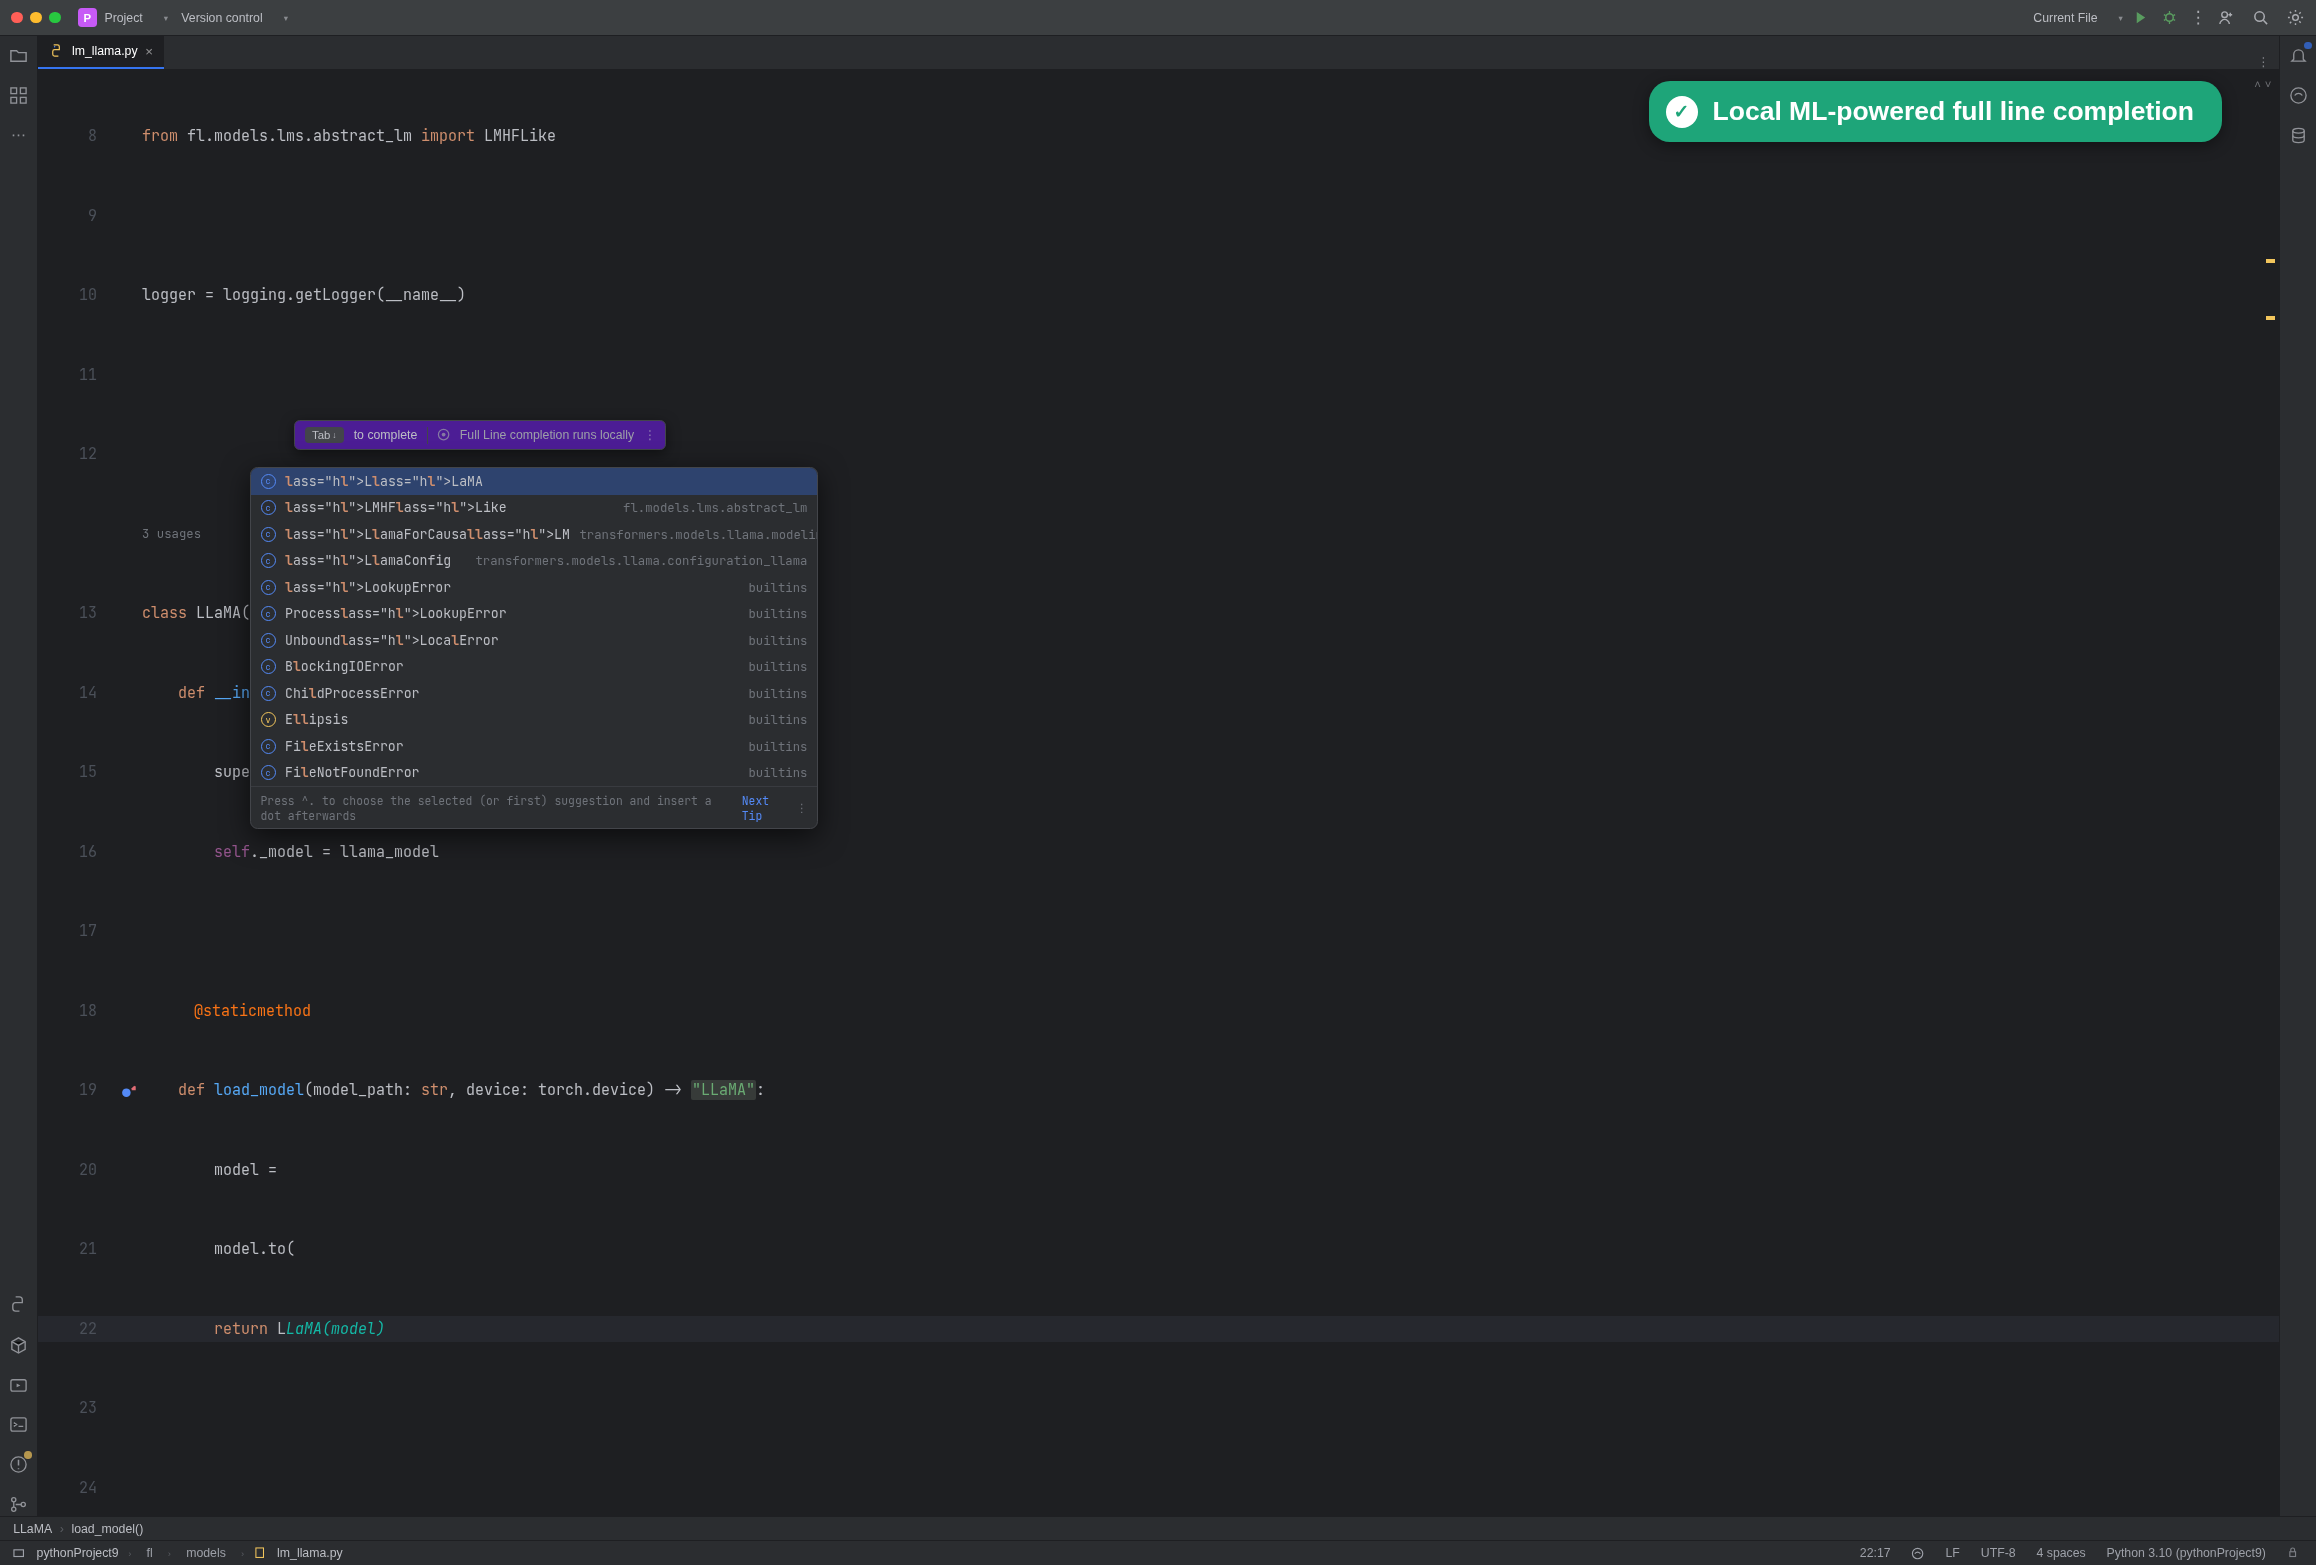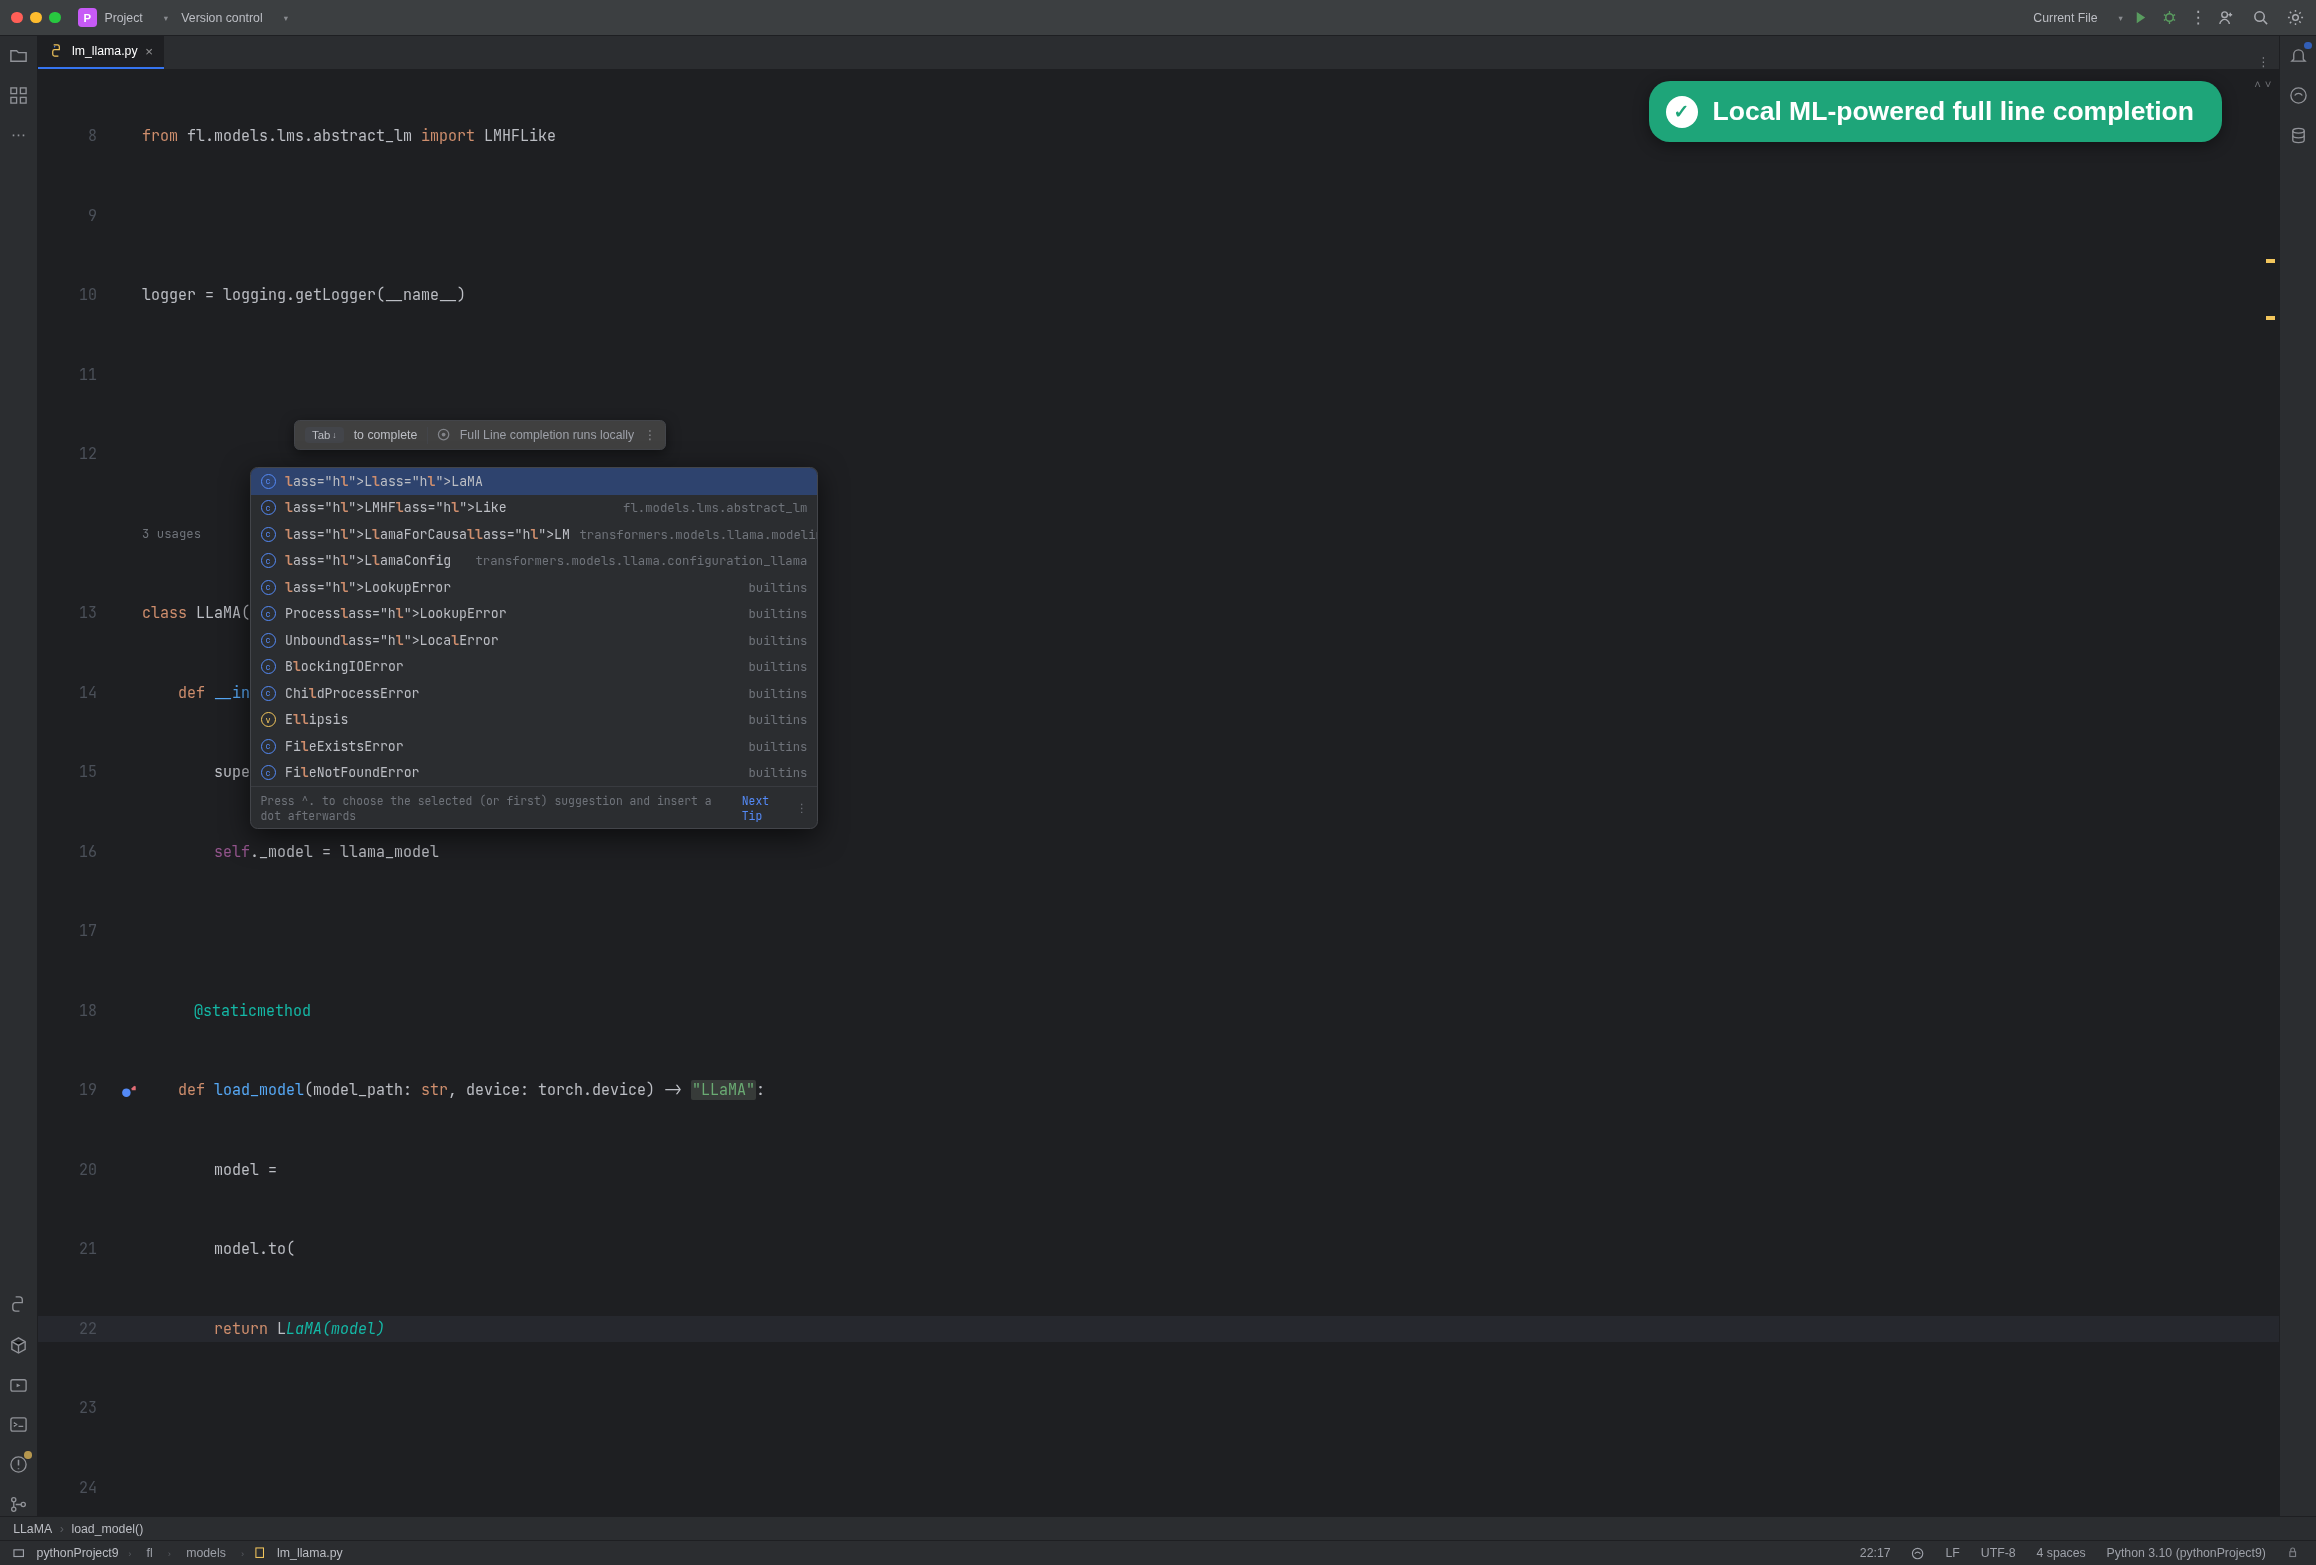--- a/index.html
+++ b/index.html
@@ -75,21 +75,21 @@
 .line { display:flex; height:26.5px; align-items:center; }
 .line.current { background:#26282e; }
 .ln {
   width: 76px; text-align: right; padding-right: 17px; color:#4b5059; user-select:none;
 }
 .glyph { width:28px; display:flex; align-items:center; justify-content:center; }
 .glyph svg { width:17px;height:17px; }
 .code { padding-left: 0; }
 .kw { color:#cf8e6d; }
 .fn { color:#56a8f5; }
-.dec { color:#14b8a6;padding-left:16px; }
+.dec { color:#f97316;padding-left:16px; }
 .str { color:#6aab73; }
 .self { color:#94558d; }
 .id { color:#bcbec4; }
 .hint { color:#14b8a6; font-style:italic; }
 .ref { background:#373b39; border-radius:1.9px; padding:0 0.9px; }
 .usages { color:#6f737a; font-size:12.3px; }
 .caret-line .code { position:relative; }
 
 .banner {
   position:absolute; top:11.4px; right:57px;
@@ -98,21 +98,21 @@
   padding:0 28px 0 17px; font-size:26.5px; font-weight:700;
   box-shadow:0 3.8px 15px rgba(0,0,0,.4);
 }
 .banner .check {
   width:32px;height:32px;border-radius:50%;background:#fff;
   display:flex;align-items:center;justify-content:center;color:#1ea579;font-size:19px;font-weight:900;
 }
 
 .inline-hint {
   position:absolute;
-  background:#404040; border:0.9px solid #43454a; border-radius:5.7px;
+  background:#4c1d95; border:0.9px solid #43454a; border-radius:5.7px;
   height:30px; display:flex; align-items:center; gap:9.5px;
   padding:0 9.5px; font-size:12.3px;
   box-shadow:0 3.8px 13.2px rgba(0,0,0,.5);
 }
 .key-cap {
   background:#43454a; border-radius:3.8px; padding:1.9px 7.6px; font-size:11.4px;
   display:flex; align-items:center; gap:1.9px;
 }
 .inline-hint .sep { width:0.9px; height:17px; background:#43454a; }
 .mini-ico { opacity:.7; }

